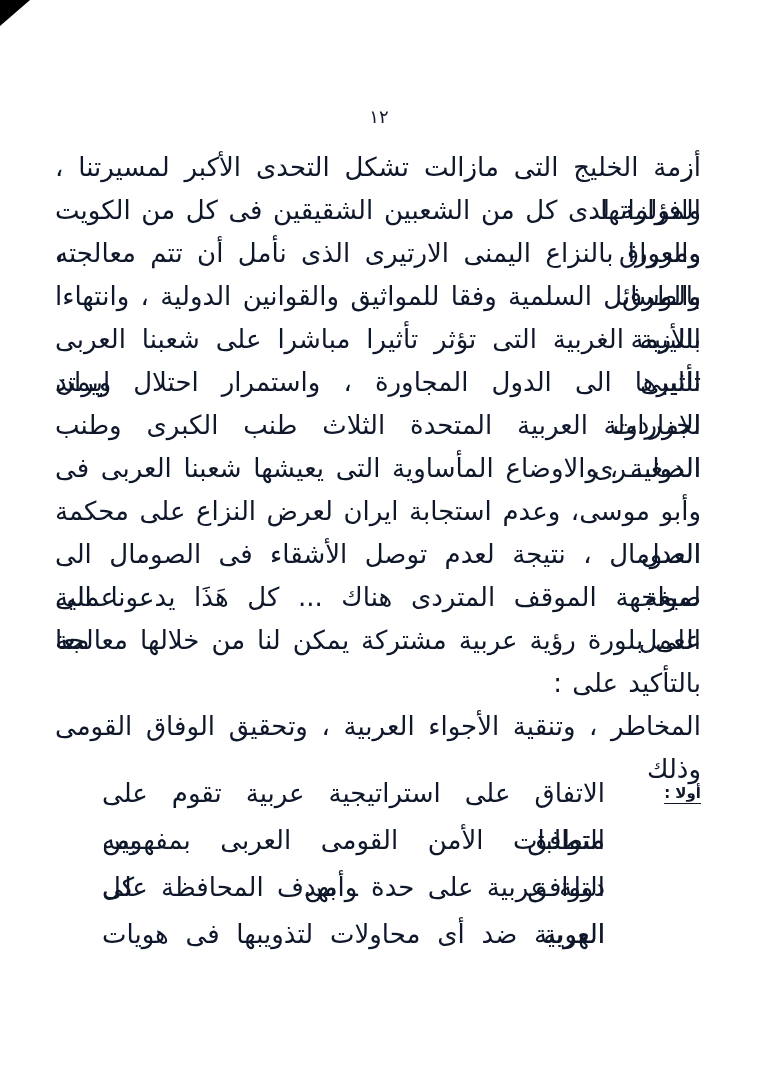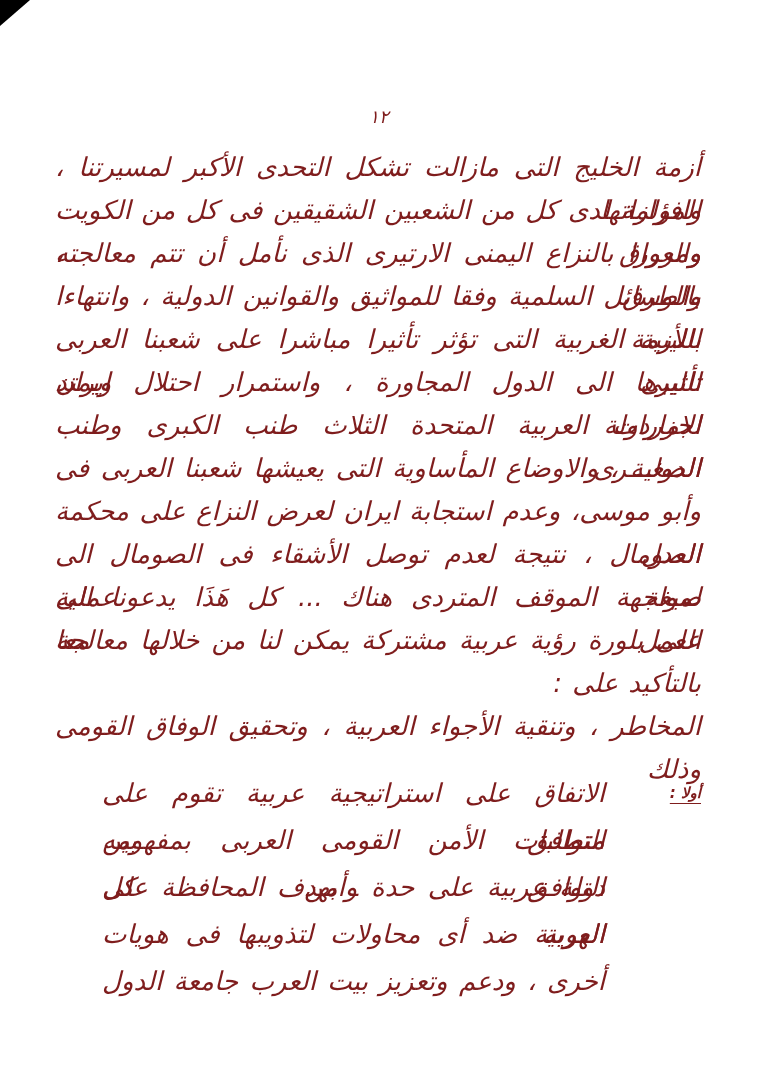--- a/index.html
+++ b/index.html
@@ -6,25 +6,24 @@
     margin: 0;
     padding: 0;
     background: #e8e8e8;
   }
   .page {
     position: relative;
     width: 758px;
     height: 1078px;
     margin: 0 auto;
     background: #ffffff;
-    color: #7f1d1d;
+    color: #0f172a;
     font-family: "DejaVu Sans", sans-serif;
     overflow: hidden;
     direction: rtl;
-    font-style: italic;
   }
   .corner-mark {
     position: absolute;
     top: 0;
     left: 0;
     width: 0;
     height: 0;
     border-top: 26px solid #000000;
     border-right: 30px solid transparent;
   }
@@ -112,17 +111,16 @@
     <div class="body-line">المخاطر ، وتنقية الأجواء العربية ، وتحقيق الوفاق القومى وذلك</div>
   </div>
 
   <div class="list-section">
     <div class="list-marker">أولا :</div>
     <div class="list-lines">
       <div class="list-line">الاتفاق على استراتيجية عربية تقوم على التوافق بين</div>
       <div class="list-line">متطلبات الأمن القومى العربى بمفهومه التوافق وأمن كل</div>
       <div class="list-line">دولة عربية على حدة ـ بهدف المحافظة على الهوية</div>
       <div class="list-line">العربية ضد أى محاولات لتذويبها فى هويات</div>
-      <div class="list-line">أخرى ، ودعم وتعزيز بيت العرب جامعة الدول</div>
     </div>
   </div>
 
 </div>
 
 </body></html>

